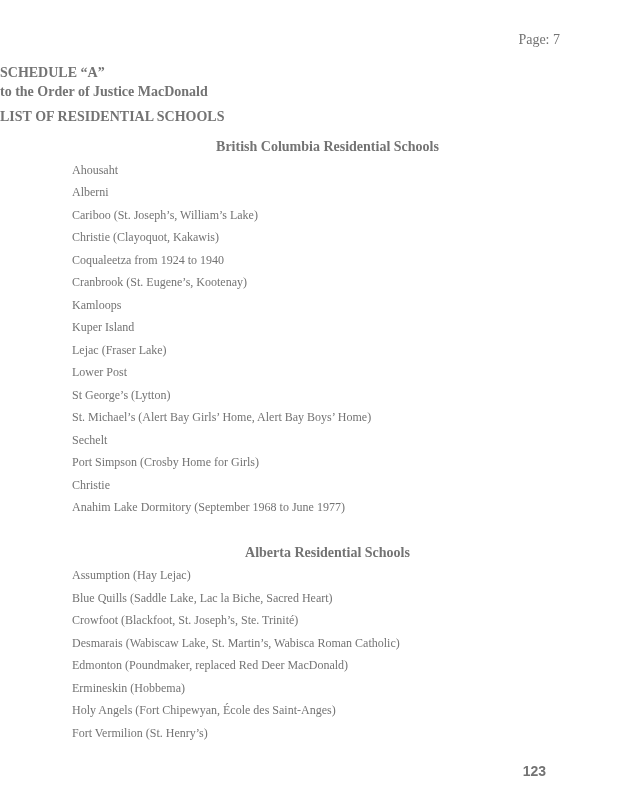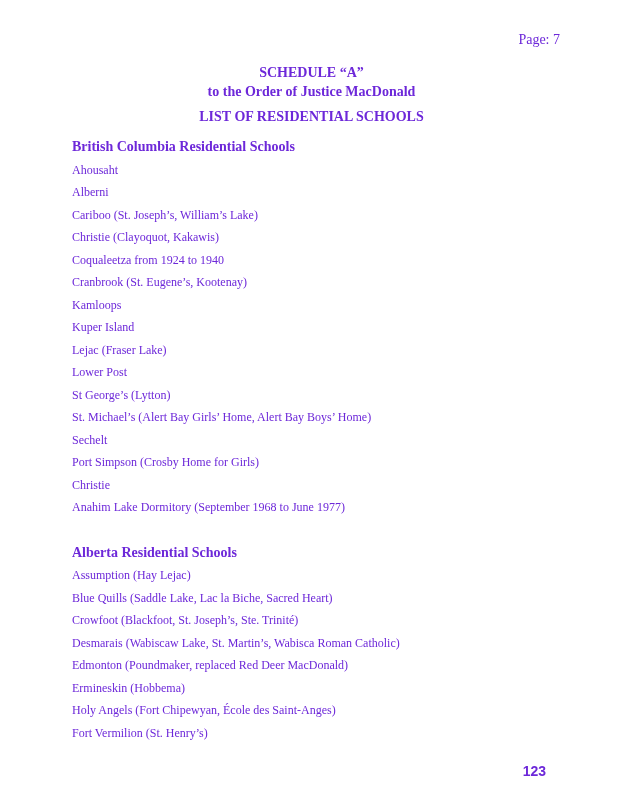--- a/index.html
+++ b/index.html
@@ -5,63 +5,63 @@
   html, body {
     margin: 0;
     padding: 0;
     background: #ffffff;
   }
   .page {
     position: relative;
     width: 623px;
     height: 807px;
     background: #ffffff;
-    color: #6d28d9;
+    color: #737373;
     font-family: "Liberation Serif", "DejaVu Serif", serif;
     font-size: 14px;
     overflow: hidden;
   }
   .page-label {
     position: absolute;
     top: 32px;
     right: 63px;
     font-size: 14px;
   }
   .doc-header {
     position: absolute;
     top: 63px;
     left: 0;
     right: 0;
-    text-align: center;
     font-weight: bold;
     line-height: 19px;
     font-size: 14px;
   }
   .doc-subtitle {
     position: absolute;
     top: 109px;
     left: 0;
     right: 0;
-    text-align: center;
+    text-align: left;
     font-weight: bold;
     font-size: 14px;
   }
   .content {
     position: absolute;
     top: 136px;
     left: 72px;
     right: 40px;
   }
   .section {
     margin: 0 0 23px 0;
   }
   .section-heading {
     font-weight: bold;
     line-height: 22.5px;
     font-size: 14px;
+    text-align: center;
   }
   .list-item {
     line-height: 22.5px;
     font-size: 12px;
     white-space: nowrap;
   }
   .page-number {
     position: absolute;
     top: 763px;
     right: 77px;

